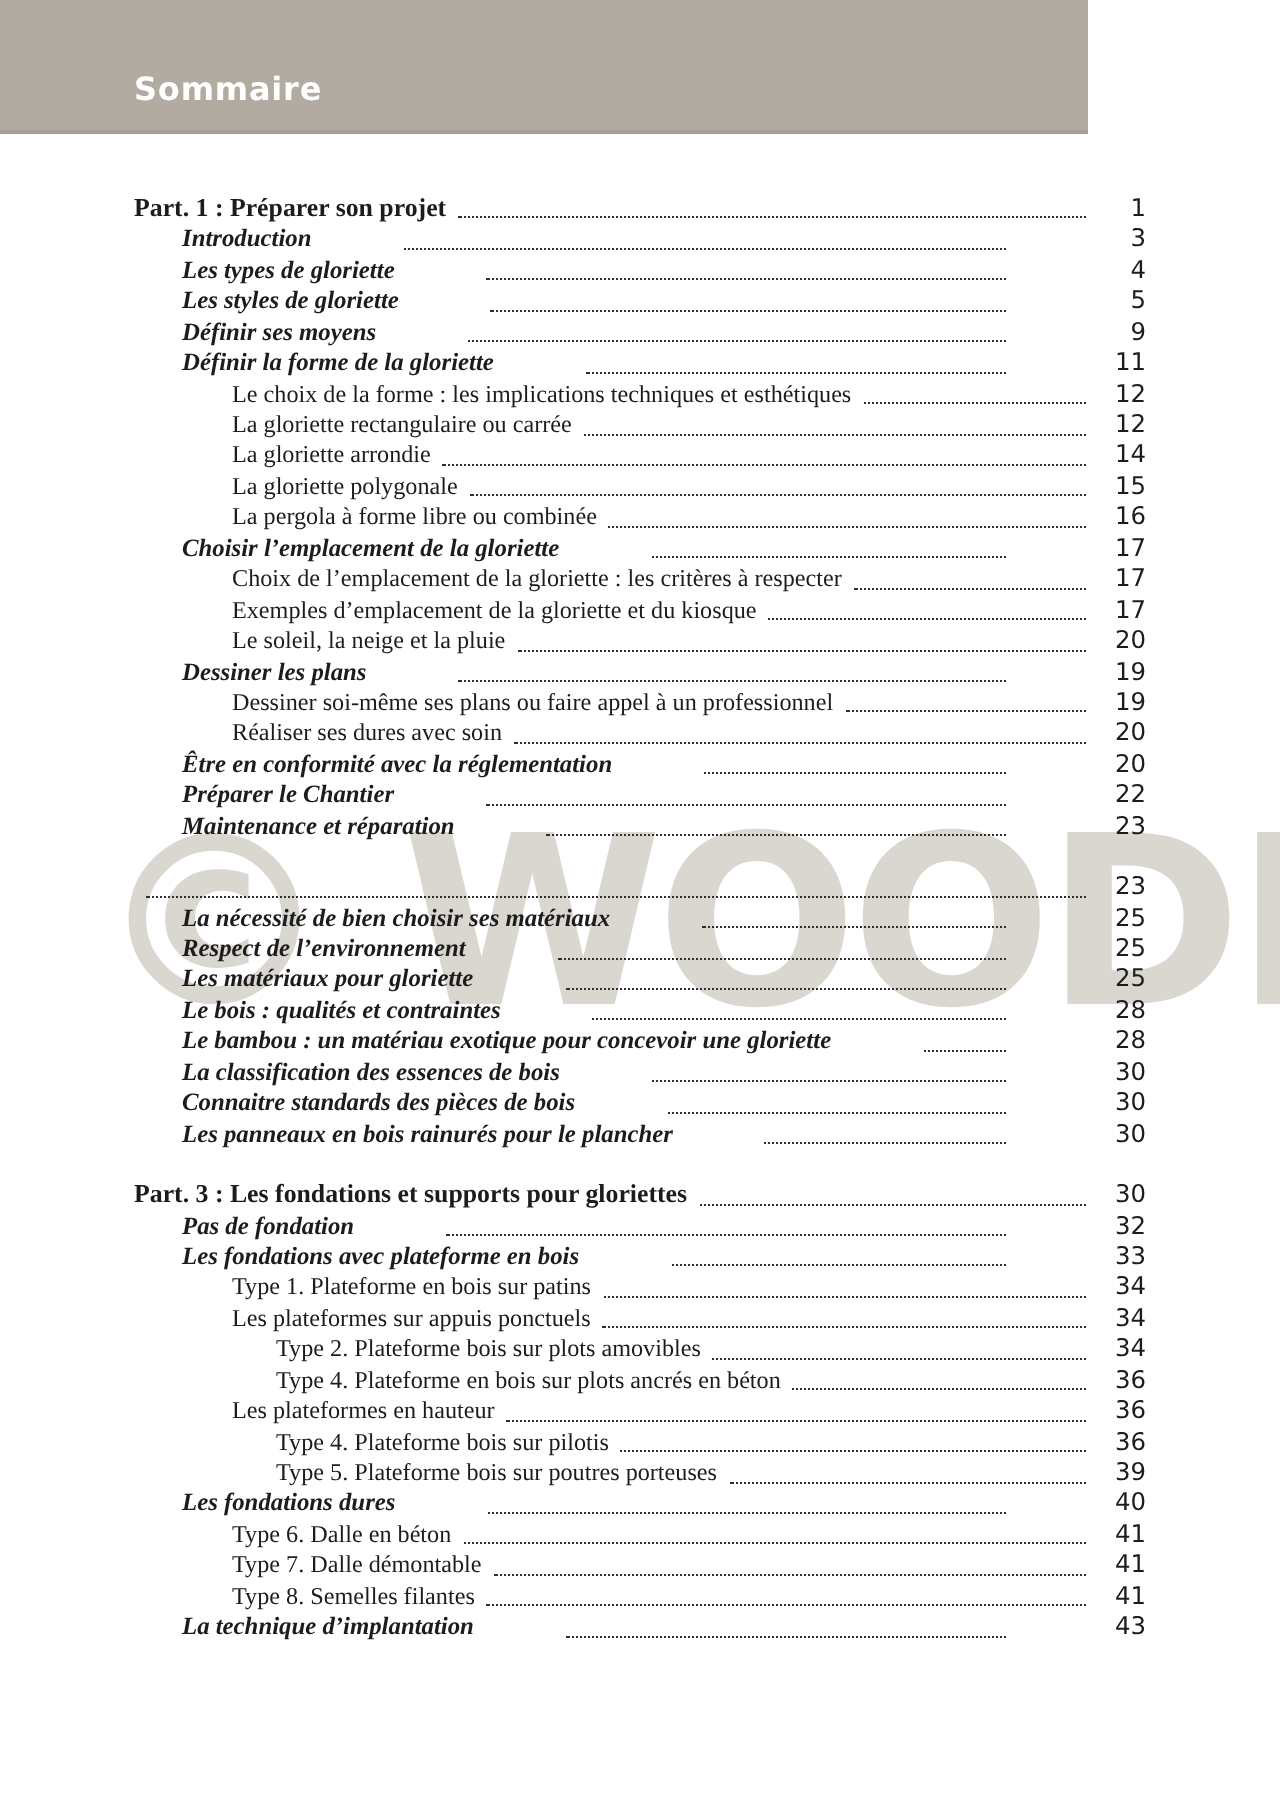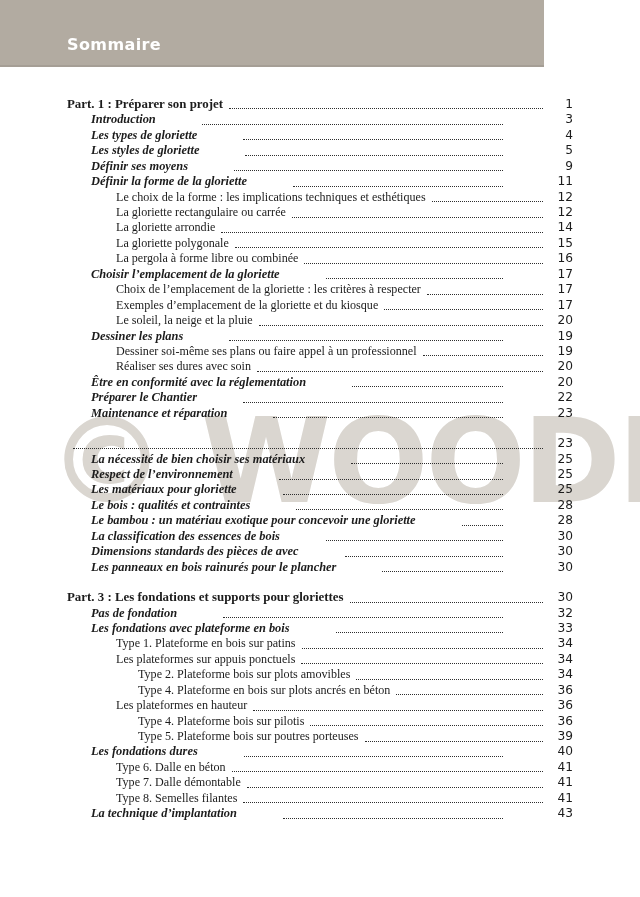--- a/index.html
+++ b/index.html
@@ -232,21 +232,21 @@
     <span class="entry-label">Le bambou : un matériau exotique pour concevoir une gloriette</span>
     <span class="dot-leader"></span>
     <span class="entry-page">28</span>
   </div>
     <div class="toc-row lv1">
     <span class="entry-label">La classification des essences de bois</span>
     <span class="dot-leader"></span>
     <span class="entry-page">30</span>
   </div>
     <div class="toc-row lv1">
-    <span class="entry-label">Dimensions standards des pièces de avec</span>
+    <span class="entry-label">Connaitre standards des pièces de bois</span>
     <span class="dot-leader"></span>
     <span class="entry-page">30</span>
   </div>
     <div class="toc-row lv1">
     <span class="entry-label">Les panneaux en bois rainurés pour le plancher</span>
     <span class="dot-leader"></span>
     <span class="entry-page">30</span>
   </div>
     <div class="toc-row lv0 gap">
     <span class="entry-label">Part. 3 : Les fondations et supports pour gloriettes</span>

